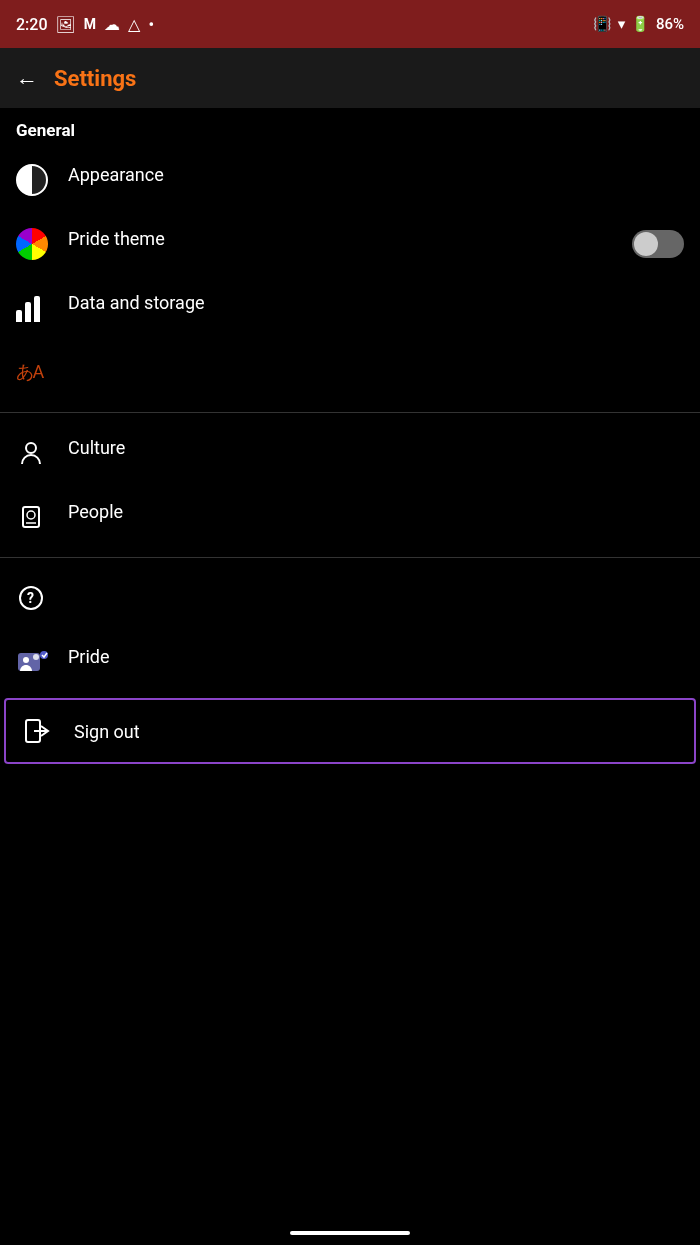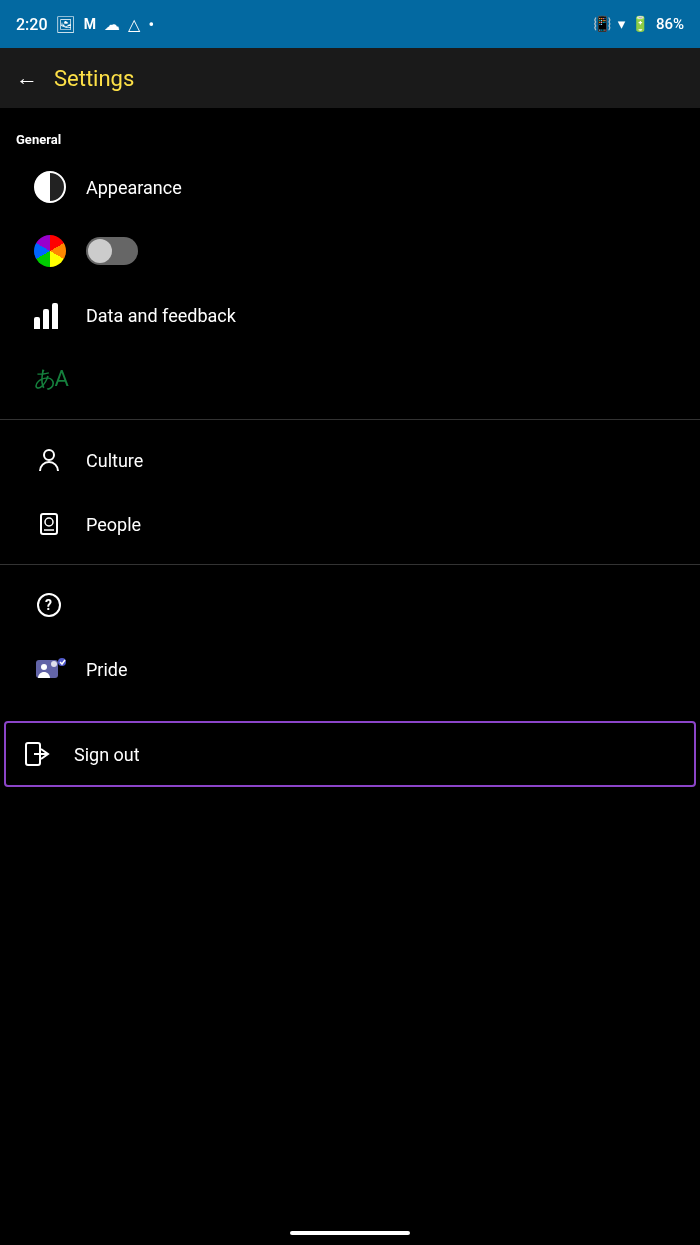--- a/index.html
+++ b/index.html
@@ -14,21 +14,21 @@
       overflow-x: hidden;
     }
 
     
     .status-bar {
       display: flex;
       justify-content: space-between;
       align-items: center;
       padding: 8px 16px;
       height: 48px;
-      background: #0369a1;
+      background: #7f1d1d;
     }
     .status-left {
       display: flex;
       align-items: center;
       gap: 8px;
       font-size: 16px;
       font-weight: 500;
     }
     .status-right {
       display: flex;
@@ -42,45 +42,43 @@
     .top-bar {
       display: flex;
       align-items: center;
       padding: 12px 16px;
       background: #1a1a1a;
       height: 60px;
       gap: 16px;
     }
     .top-bar-title {
       font-size: 22px;
-      font-weight: 400;
-      color: #fde047;
+      font-weight: 700;
+      color: #f97316;
     }
     .back-arrow {
       font-size: 22px;
       color: #fff;
       cursor: pointer;
     }
 
     
     .section-label {
-      padding: 24px 16px 8px 16px;
-      font-size: 13px;
+      padding: 12px 16px 8px 16px;
+      font-size: 17px;
       font-weight: 700;
       color: #fff;
     }
 
     .settings-item {
       display: flex;
-      align-items: center;
       padding: 16px 16px;
       cursor: pointer;
       position: relative;
       min-height: 64px;
-      margin-left: 18px;
     }
 
     .item-icon {
       width: 52px;
       display: flex;
       align-items: center;
       justify-content: flex-start;
       flex-shrink: 0;
     }
 
@@ -125,21 +123,21 @@
     }
 
     
     .sign-out-item {
       display: flex;
       align-items: center;
       padding: 16px 16px;
       cursor: pointer;
       border: 2px solid #8b44c8;
       border-radius: 4px;
-      margin: 20px 4px;
+      margin: 4px 4px;
       min-height: 64px;
     }
 
     
     .icon-appearance {
       width: 32px;
       height: 32px;
       border-radius: 50%;
       background: linear-gradient(to right, #fff 50%, #222 50%);
       border: 2px solid #fff;
@@ -165,22 +163,22 @@
       gap: 3px;
       height: 28px;
     }
     .bar {
       background: #fff;
       width: 6px;
       border-radius: 2px 2px 0 0;
     }
 
     .icon-translate {
-      font-size: 22px;
-      color: #15803d;
+      font-size: 18px;
+      color: #c2410c;
       font-weight: 400;
       letter-spacing: -2px;
     }
 
     
     .bottom-nav {
       position: fixed;
       bottom: 0;
       left: 0;
       width: 700px;
@@ -229,37 +227,38 @@
     <div class="item-icon">
       <div class="icon-appearance"></div>
     </div>
     <span class="item-label">Appearance</span>
   </div>
 
   <div class="settings-item">
     <div class="item-icon">
       <div class="icon-pride"></div>
     </div>
+    <span class="item-label">Pride theme</span>
     <div class="item-right">
       <div class="toggle off">
         <div class="toggle-knob"></div>
       </div>
     </div>
   </div>
 
 
   <div class="settings-item">
     <div class="item-icon">
       <div class="icon-bar-chart">
         <div class="bar" style="height:12px;"></div>
         <div class="bar" style="height:20px;"></div>
         <div class="bar" style="height:26px;"></div>
       </div>
     </div>
-    <span class="item-label">Data and feedback</span>
+    <span class="item-label">Data and storage</span>
   </div>
 
   <div class="settings-item">
     <div class="item-icon">
       <span class="icon-translate">あA</span>
     </div>
   </div>
 </div>
 
 <div class="divider"></div>

